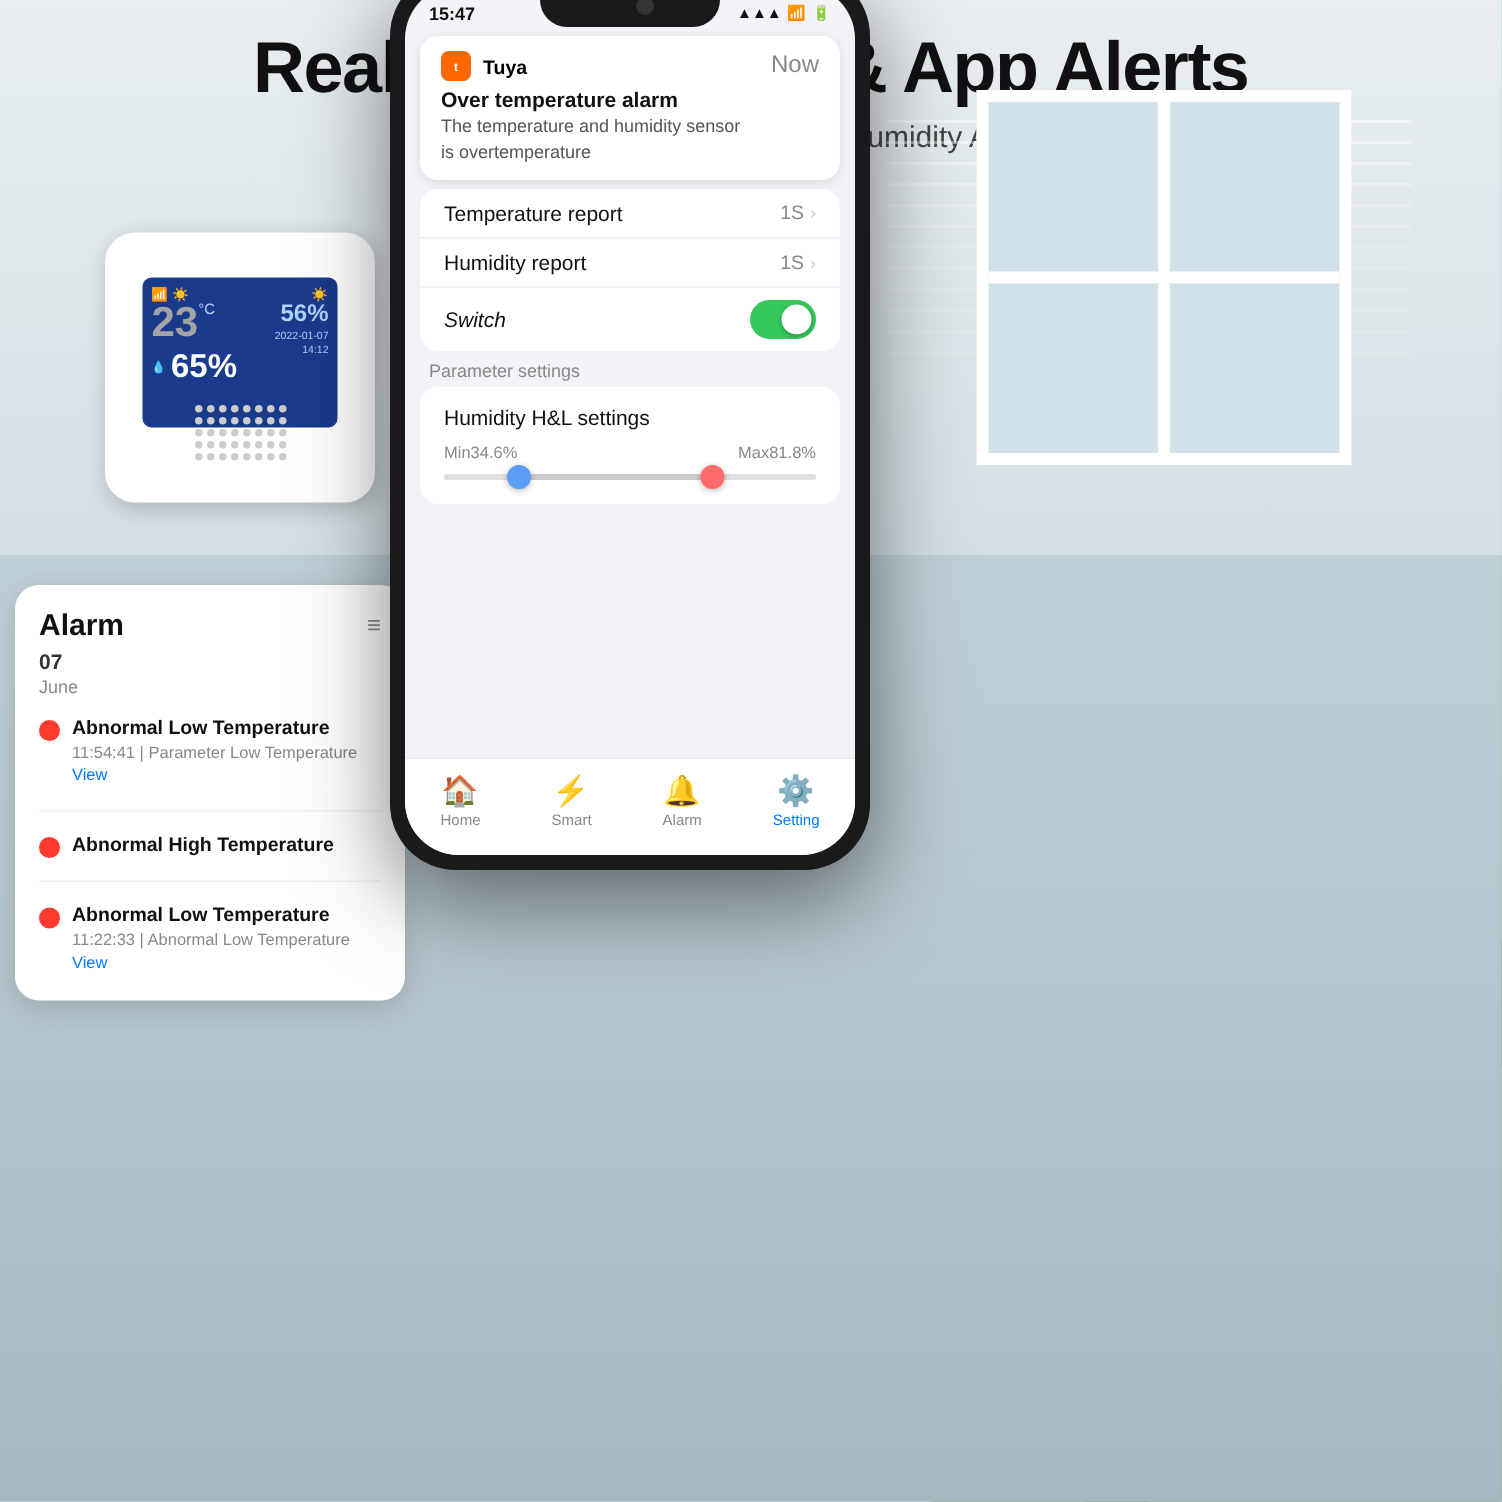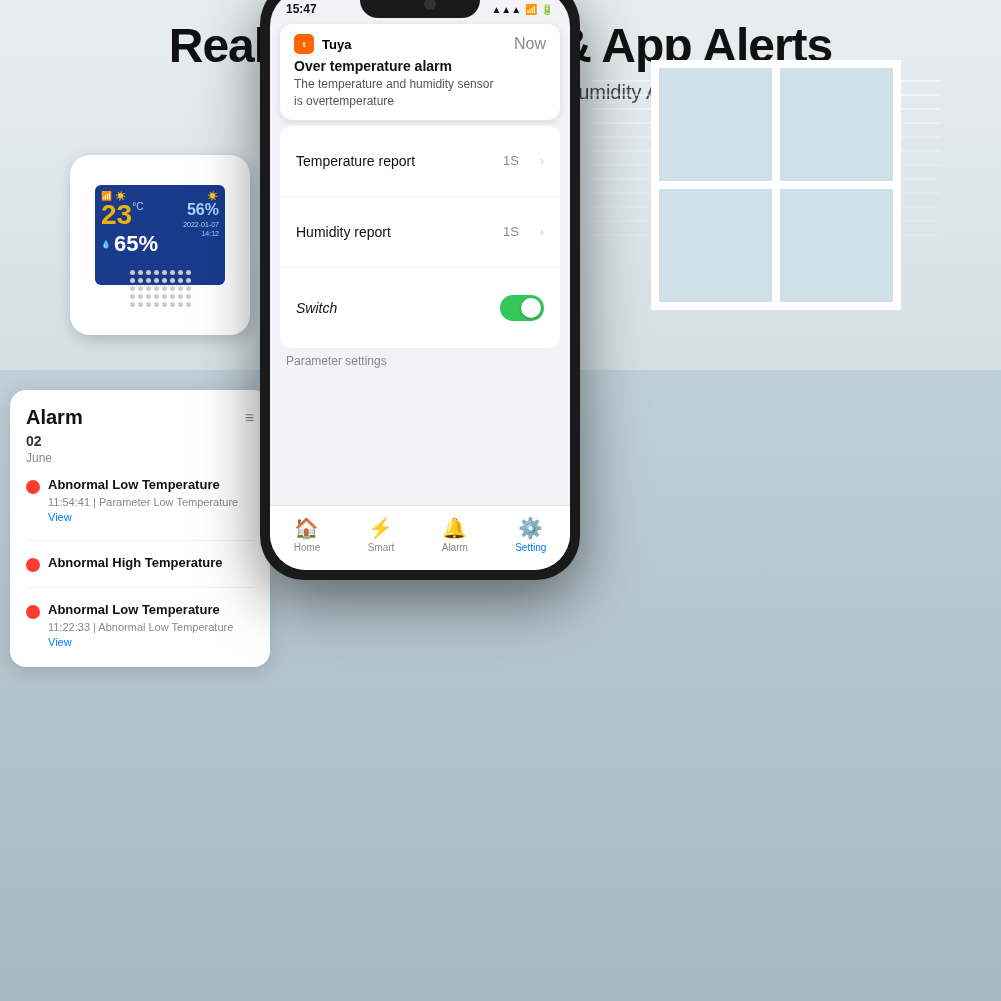--- a/index.html
+++ b/index.html
@@ -85,21 +85,21 @@
 
     .device-screen-top {
       display: flex;
       justify-content: space-between;
       align-items: flex-start;
     }
 
     .temp-large {
       font-size: 28px;
       font-weight: bold;
-      color: #eab308;
+      color: #a3a3a3;
       line-height: 1;
       text-align: right;
     }
 
     .temp-unit {
       font-size: 10px;
       color: #aad4ff;
     }
 
     .date-time {
@@ -281,36 +281,36 @@
       background: white;
       margin: 6px 10px;
       border-radius: 12px;
       overflow: hidden;
     }
 
     .settings-item {
       display: flex;
       justify-content: space-between;
       align-items: center;
-      padding: 27px 16px;
+      padding: 8px 16px;
       border-bottom: 1px solid #f0f0f0;
       font-size: 14px;
       color: #111;
     }
 
     .settings-item:last-child {
       border-bottom: none;
       font-style: italic;
     }
 
     .settings-value {
       color: #888;
       display: flex;
       align-items: center;
-      gap: 21px;
+      gap: 4px;
       font-size: 13px;
     }
 
     .chevron {
       color: #ccc;
       font-size: 12px;
     }
 
     .toggle-on {
       width: 44px;
@@ -758,20 +758,33 @@
         <div class="settings-item">
           <span>Switch</span>
           <div class="toggle-on"></div>
         </div>
       </div>
 
       <div class="param-section">
         <div class="param-label">Parameter settings</div>
 
 
+        <div class="param-card">
+          <div class="param-title">Humidity H&amp;L settings</div>
+          <div style="display:flex; justify-content:space-between; font-size:11px; color:#888; margin-bottom:8px;">
+            <span>Min34.6%</span>
+            <span>Max81.8%</span>
+          </div>
+          <div class="range-track">
+            <div class="range-fill" style="left:0; right:0;"></div>
+            <div class="range-fill-active" style="left:20%; width:52%;"></div>
+            <div class="range-thumb-min" style="left:20%;"></div>
+            <div class="range-thumb-max" style="left:72%;"></div>
+          </div>
+        </div>
       </div>
 
       <div class="phone-bottom-nav">
         <div class="nav-item">
           <span class="nav-icon">🏠</span>
           <span>Home</span>
         </div>
         <div class="nav-item">
           <span class="nav-icon">⚡</span>
           <span>Smart</span>
@@ -788,21 +801,21 @@
 
     </div>
   </div>
 </div>
 
 <div class="alarm-panel">
   <div class="alarm-header">
     <span class="alarm-title">Alarm</span>
     <span class="alarm-filter-icon">≡</span>
   </div>
-  <div class="alarm-date">02</div>
+  <div class="alarm-date">07</div>
   <div class="alarm-month">June</div>
 
   <div class="alarm-item">
     <div class="alarm-dot"></div>
     <div class="alarm-content">
       <div class="alarm-item-title">Abnormal Low Temperature</div>
       <div class="alarm-item-desc">
         <span>11:54:41 | Parameter Low Temperature</span>
         <span class="alarm-view-link">View</span>
       </div>

